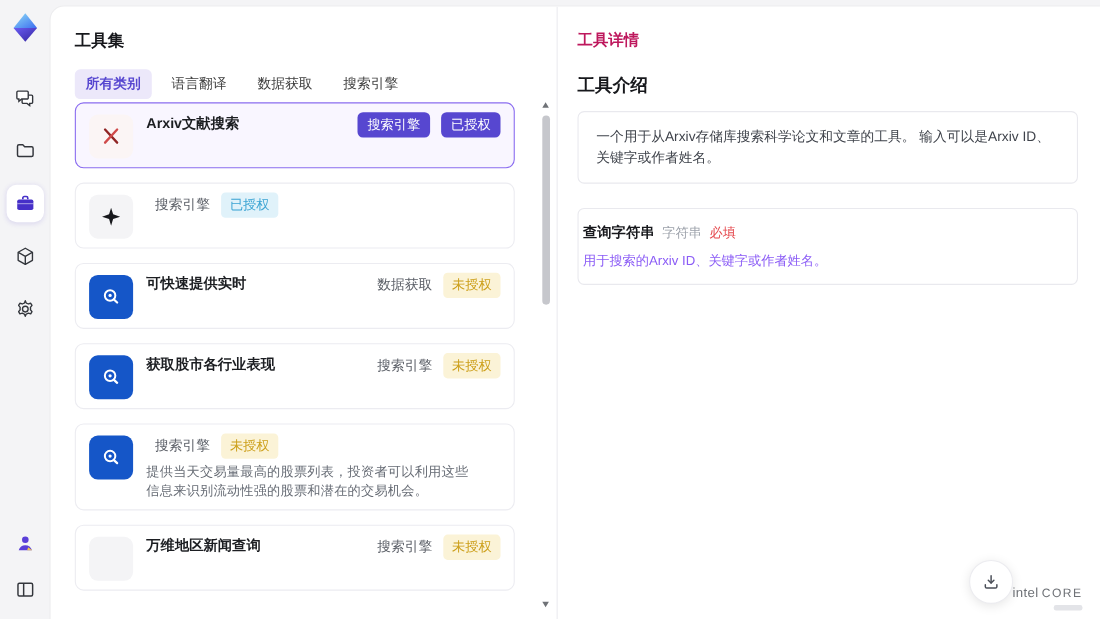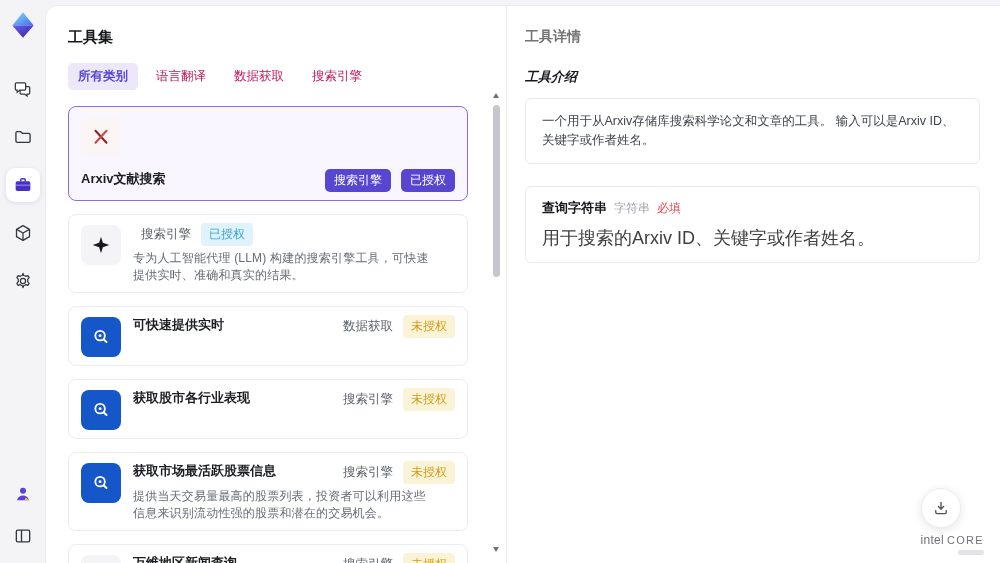--- a/index.html
+++ b/index.html
@@ -29,30 +29,30 @@
   
   .main {
     flex:1; margin-top:6px; background:#ffffff; border-top-left-radius:12px;
     display:flex; min-width:0; overflow:hidden;
     box-shadow:0 0 0 1px rgba(0,0,0,.03);
   }
 
   
   .list-col { width:460px; flex:none; padding:20px 26px 0 22px; position:relative; overflow:hidden; }
   .page-title { font-size:15px; font-weight:bold; color:#17181c; margin:2px 0 16px; }
-  .tabs { display:flex; gap:8px; margin-bottom:16px; font-size:12.5px; align-items:center; }
-  .tab { padding:5px 10px; border-radius:5px; color:#be185d; cursor:pointer; white-space:nowrap; }
+  .tabs { display:flex; gap:8px; margin-bottom:3px; font-size:12.5px; align-items:center; }
+  .tab { padding:5px 10px; border-radius:5px; color:#404040; cursor:pointer; white-space:nowrap; }
   .tab.active { background:var(--accent-light); color:var(--accent); font-weight:bold; }
 
   .cards { display:flex; flex-direction:column; gap:13px; padding-right:12px; }
   .card {
     display:flex; gap:12px; padding:8px 12px; border:1px solid #ececf1; border-radius:8px;
     background:#fff; cursor:pointer;
   }
-  .card.selected { background:var(--selected-bg); border-color:var(--selected-border);flex-direction:column; }
+  .card.selected { background:var(--selected-bg); border-color:var(--selected-border); }
   .tool-icon {
     width:40px; height:40px; border-radius:8px; flex:none;
     display:flex; align-items:center; justify-content:center; background:#f4f4f6; margin-top:2px;
   }
   .tool-icon.arxiv { background:#fbf5f5; }
   .tool-icon.news { background:var(--news-blue); }
   .card-body { flex:1; min-width:0; }
   .card-head { display:flex; align-items:flex-start; }
   .card-title { font-size:13px; font-weight:bold; color:#1c1e22; flex:1; line-height:16px; padding-top:2px; }
   .card-badges { display:flex; gap:10px; align-items:center; margin-left:8px; flex:none; }
@@ -64,35 +64,35 @@
 
   
   .scrollbar { position:absolute; right:5px; top:86px; bottom:10px; width:9px; }
   .sb-arrow { position:absolute; left:1px; width:0; height:0; border-left:3.5px solid transparent; border-right:3.5px solid transparent; }
   .sb-arrow.up { top:1px; border-bottom:5px solid #6f7277; }
   .sb-arrow.down { bottom:1px; border-top:5px solid #6f7277; }
   .sb-thumb { position:absolute; left:1px; width:7px; top:13px; height:172px; background:#c6c7cc; border-radius:4px; }
 
   
   .detail-col { flex:1; border-left:1px solid #ececf0; padding:20px 20px 0 18px; position:relative; min-width:0; }
-  .detail-title { font-size:14px; font-weight:bold; color:#737373; margin:2px 0 22px; }
-  .section-label { font-size:13px; font-weight:bold; color:#17181c; margin-bottom:12px;font-style:italic; }
+  .detail-title { font-size:14px; font-weight:bold; color:#be185d; margin:2px 0 22px; }
+  .section-label { font-size:16px; font-weight:bold; color:#17181c; margin-bottom:12px; }
   .intro-box {
     border:1px solid #e9e9ee; border-radius:6px; padding:13px 16px;
     font-size:12.5px; color:#3f434b; margin-bottom:22px; background:#fff; line-height:1.5;
   }
-  .param-box { border:1px solid #e9e9ee; border-radius:6px; padding:12px 16px; background:#fff; }
+  .param-box { border:1px solid #e9e9ee; border-radius:6px; padding:12px 4px; background:#fff; }
   .param-head { font-size:13px; margin-bottom:9px; }
   .p-name { font-weight:bold; color:#17181c; }
   .p-type { color:#9ca1aa; font-size:12px; margin-left:7px; }
   .p-req { color:var(--required-red); font-size:12px; margin-left:7px; }
-  .p-desc { font-size:18px; color:#404040; }
-
-  
-  .fab-area { position:absolute; right:16px; bottom:8px; display:flex; flex-direction:column; align-items:flex-start; }
+  .p-desc { font-size:12px; color:#8b5cf6; }
+
+  
+  .fab-area { position:absolute; right:16px; bottom:8px; display:flex; flex-direction:row; align-items:flex-end; }
   .fab {
     width:40px; height:40px; border-radius:50%; background:#fff; border:1px solid #ececf0;
     box-shadow:0 2px 10px rgba(0,0,0,.10); display:flex; align-items:center; justify-content:center;
     cursor:pointer; margin-bottom:6px;
   }
   .intel { font-size:12px; color:#6f7277; letter-spacing:.3px; line-height:1; }
   .intel .core { margin-left:3px; letter-spacing:1.3px; font-weight:300; font-size:11px; }
   .intel-bar { width:26px; height:5px; background:#e3e4e8; border-radius:2px; margin:4px 0 0 auto; }
 </style>
 </head>
@@ -216,21 +216,20 @@
                 </svg>
               </span>
             </div>
             <div class="card-body">
               <div class="card-head">
                 <div class="card-badges">
                   <span class="cat-text">搜索引擎</span>
                   <span class="badge-auth">已授权</span>
                 </div>
               </div>
-              <div class="card-desc">专为人工智能代理 (LLM) 构建的搜索引擎工具，可快速提供实时、准确和真实的结果。</div>
             </div>
           </div>
           <div class="card">
             <div class="tool-icon news">
               <span class="icn">
                 <svg viewBox="0 0 24 24" width="22" height="22">
                   <circle cx="11" cy="10.5" r="5.2" fill="none" stroke="#fff" stroke-width="2"></circle>
                   <circle cx="11" cy="10.5" r="1.6" fill="#fff"></circle>
                   <path d="M14.8 14.5L18 17.5" stroke="#fff" stroke-width="2.2" stroke-linecap="round"></path>
                 </svg>
@@ -271,21 +270,20 @@
               <span class="icn">
                 <svg viewBox="0 0 24 24" width="22" height="22">
                   <circle cx="11" cy="10.5" r="5.2" fill="none" stroke="#fff" stroke-width="2"></circle>
                   <circle cx="11" cy="10.5" r="1.6" fill="#fff"></circle>
                   <path d="M14.8 14.5L18 17.5" stroke="#fff" stroke-width="2.2" stroke-linecap="round"></path>
                 </svg>
               </span>
             </div>
             <div class="card-body">
               <div class="card-head">
-                <div class="card-title">获取市场最活跃股票信息</div>
                 <div class="card-badges">
                   <span class="cat-text">搜索引擎</span>
                   <span class="badge-warn">未授权</span>
                 </div>
               </div>
               <div class="card-desc">提供当天交易量最高的股票列表，投资者可以利用这些信息来识别流动性强的股票和潜在的交易机会。</div>
             </div>
           </div>
           <div class="card">
             <div class="tool-icon newspaper"></div>

